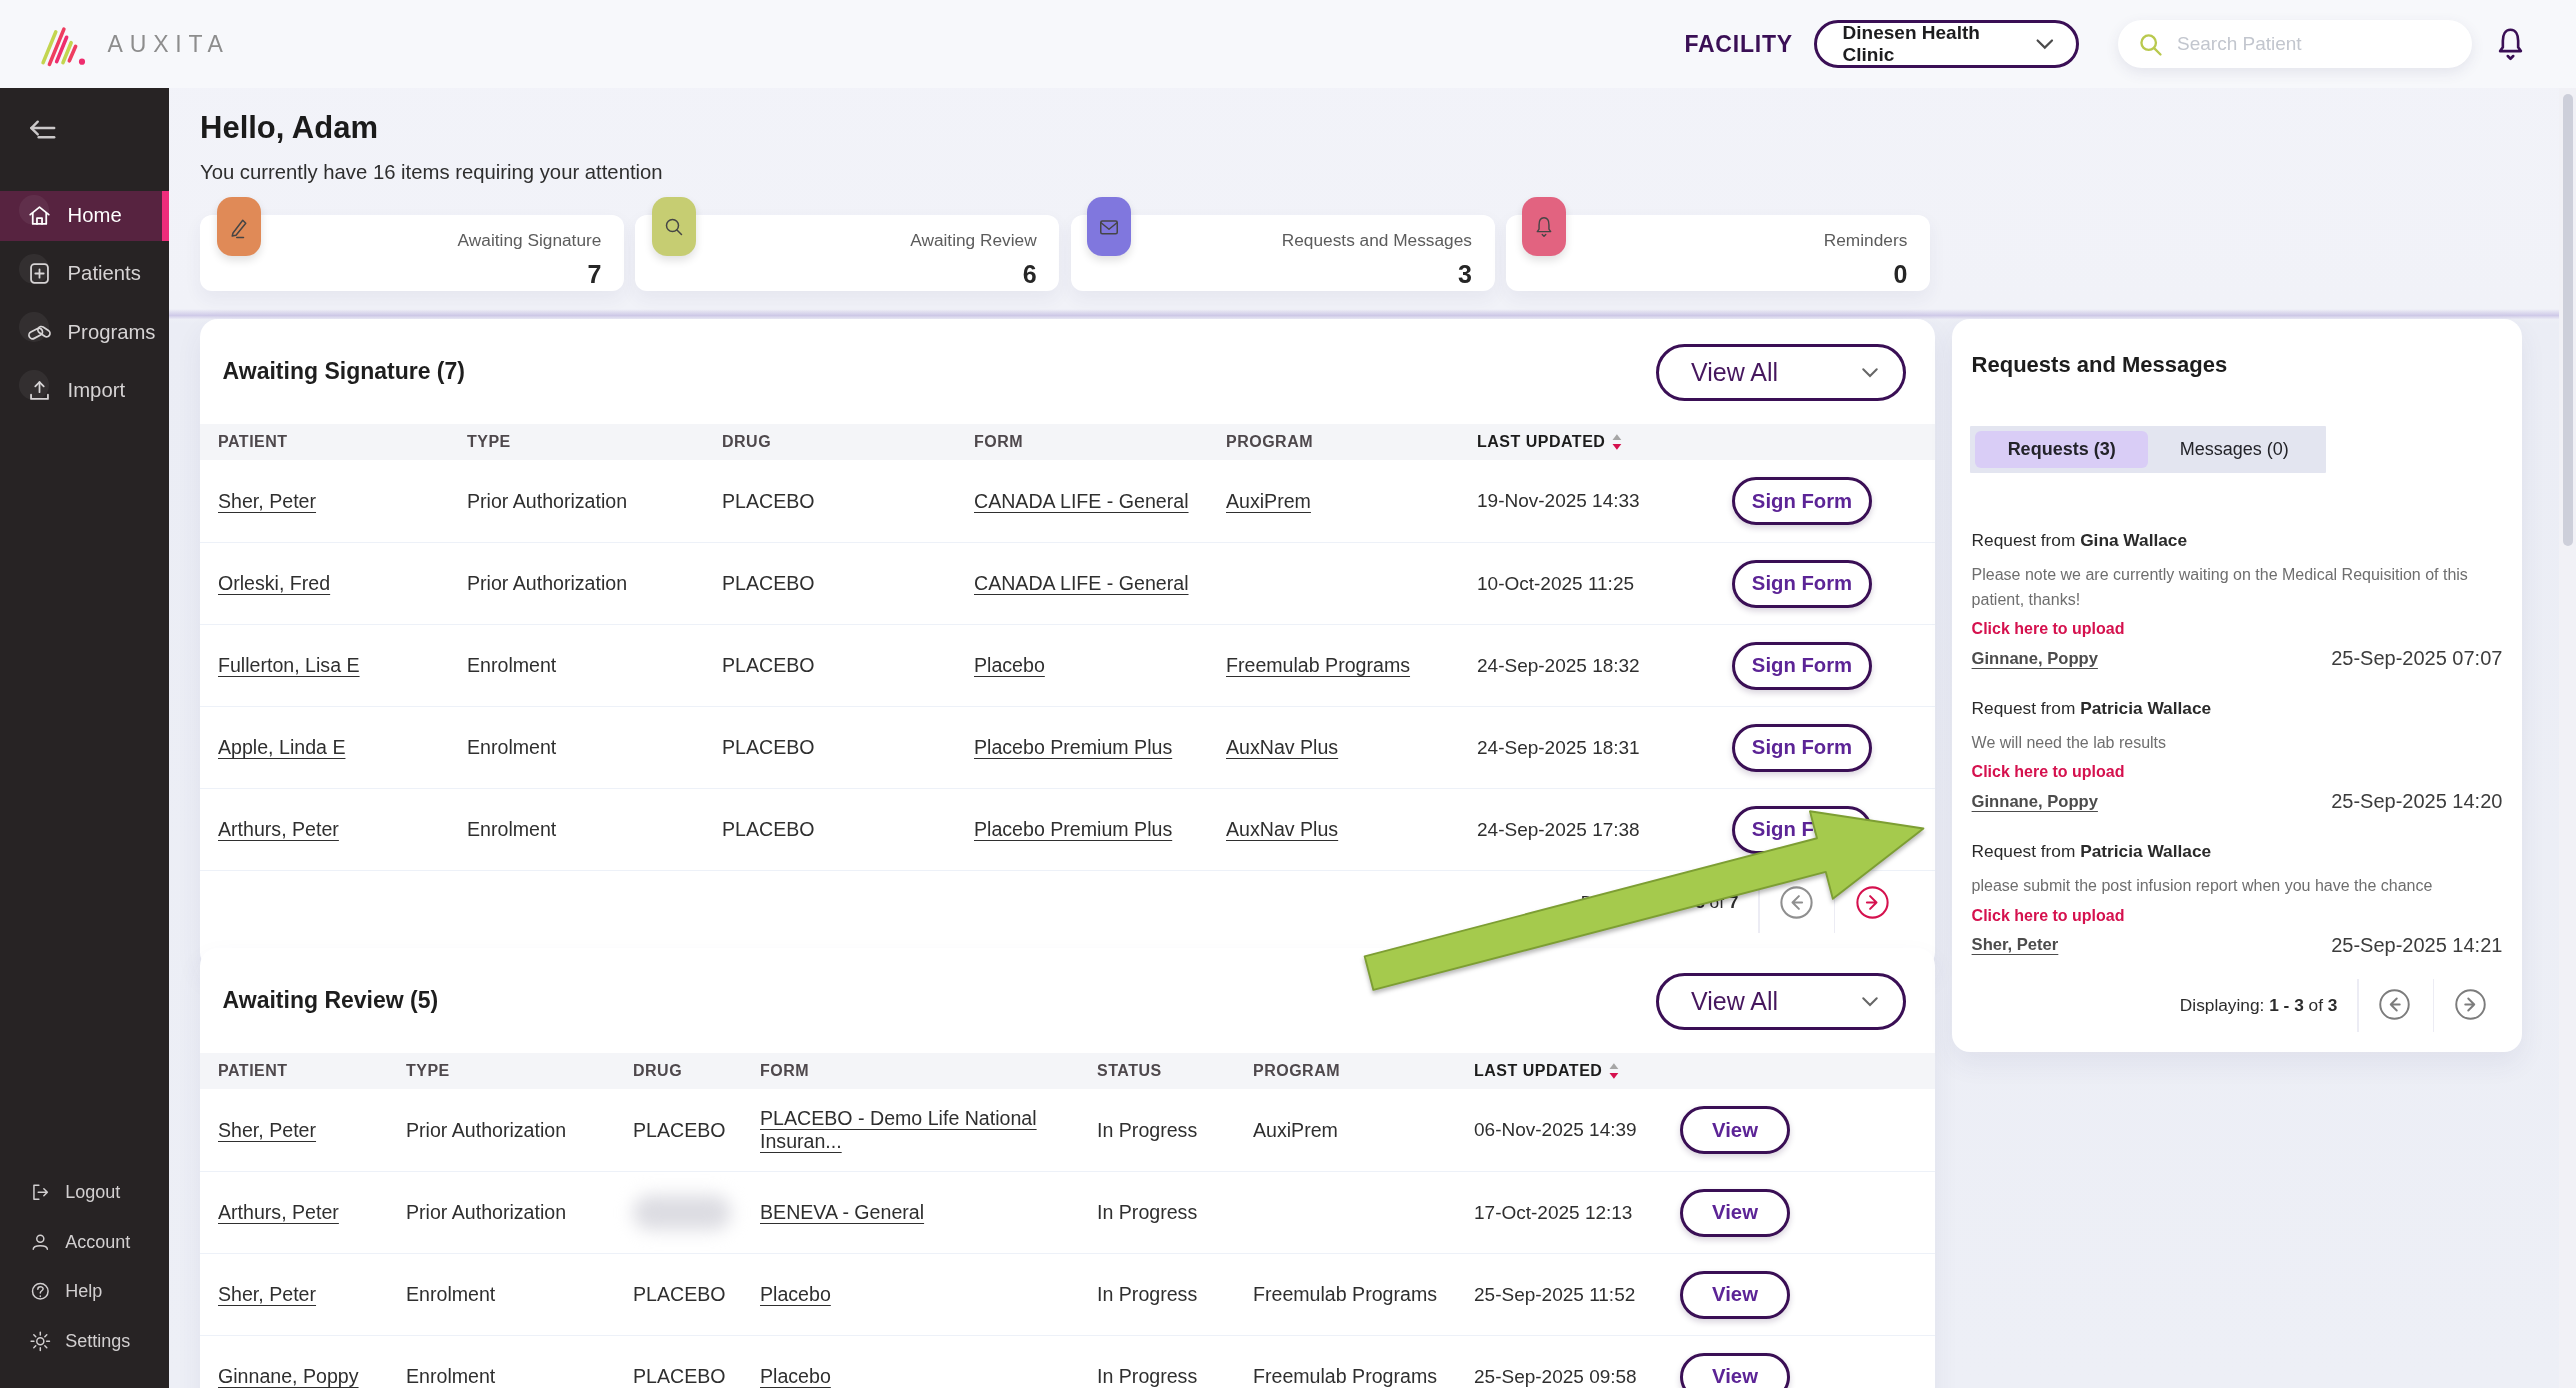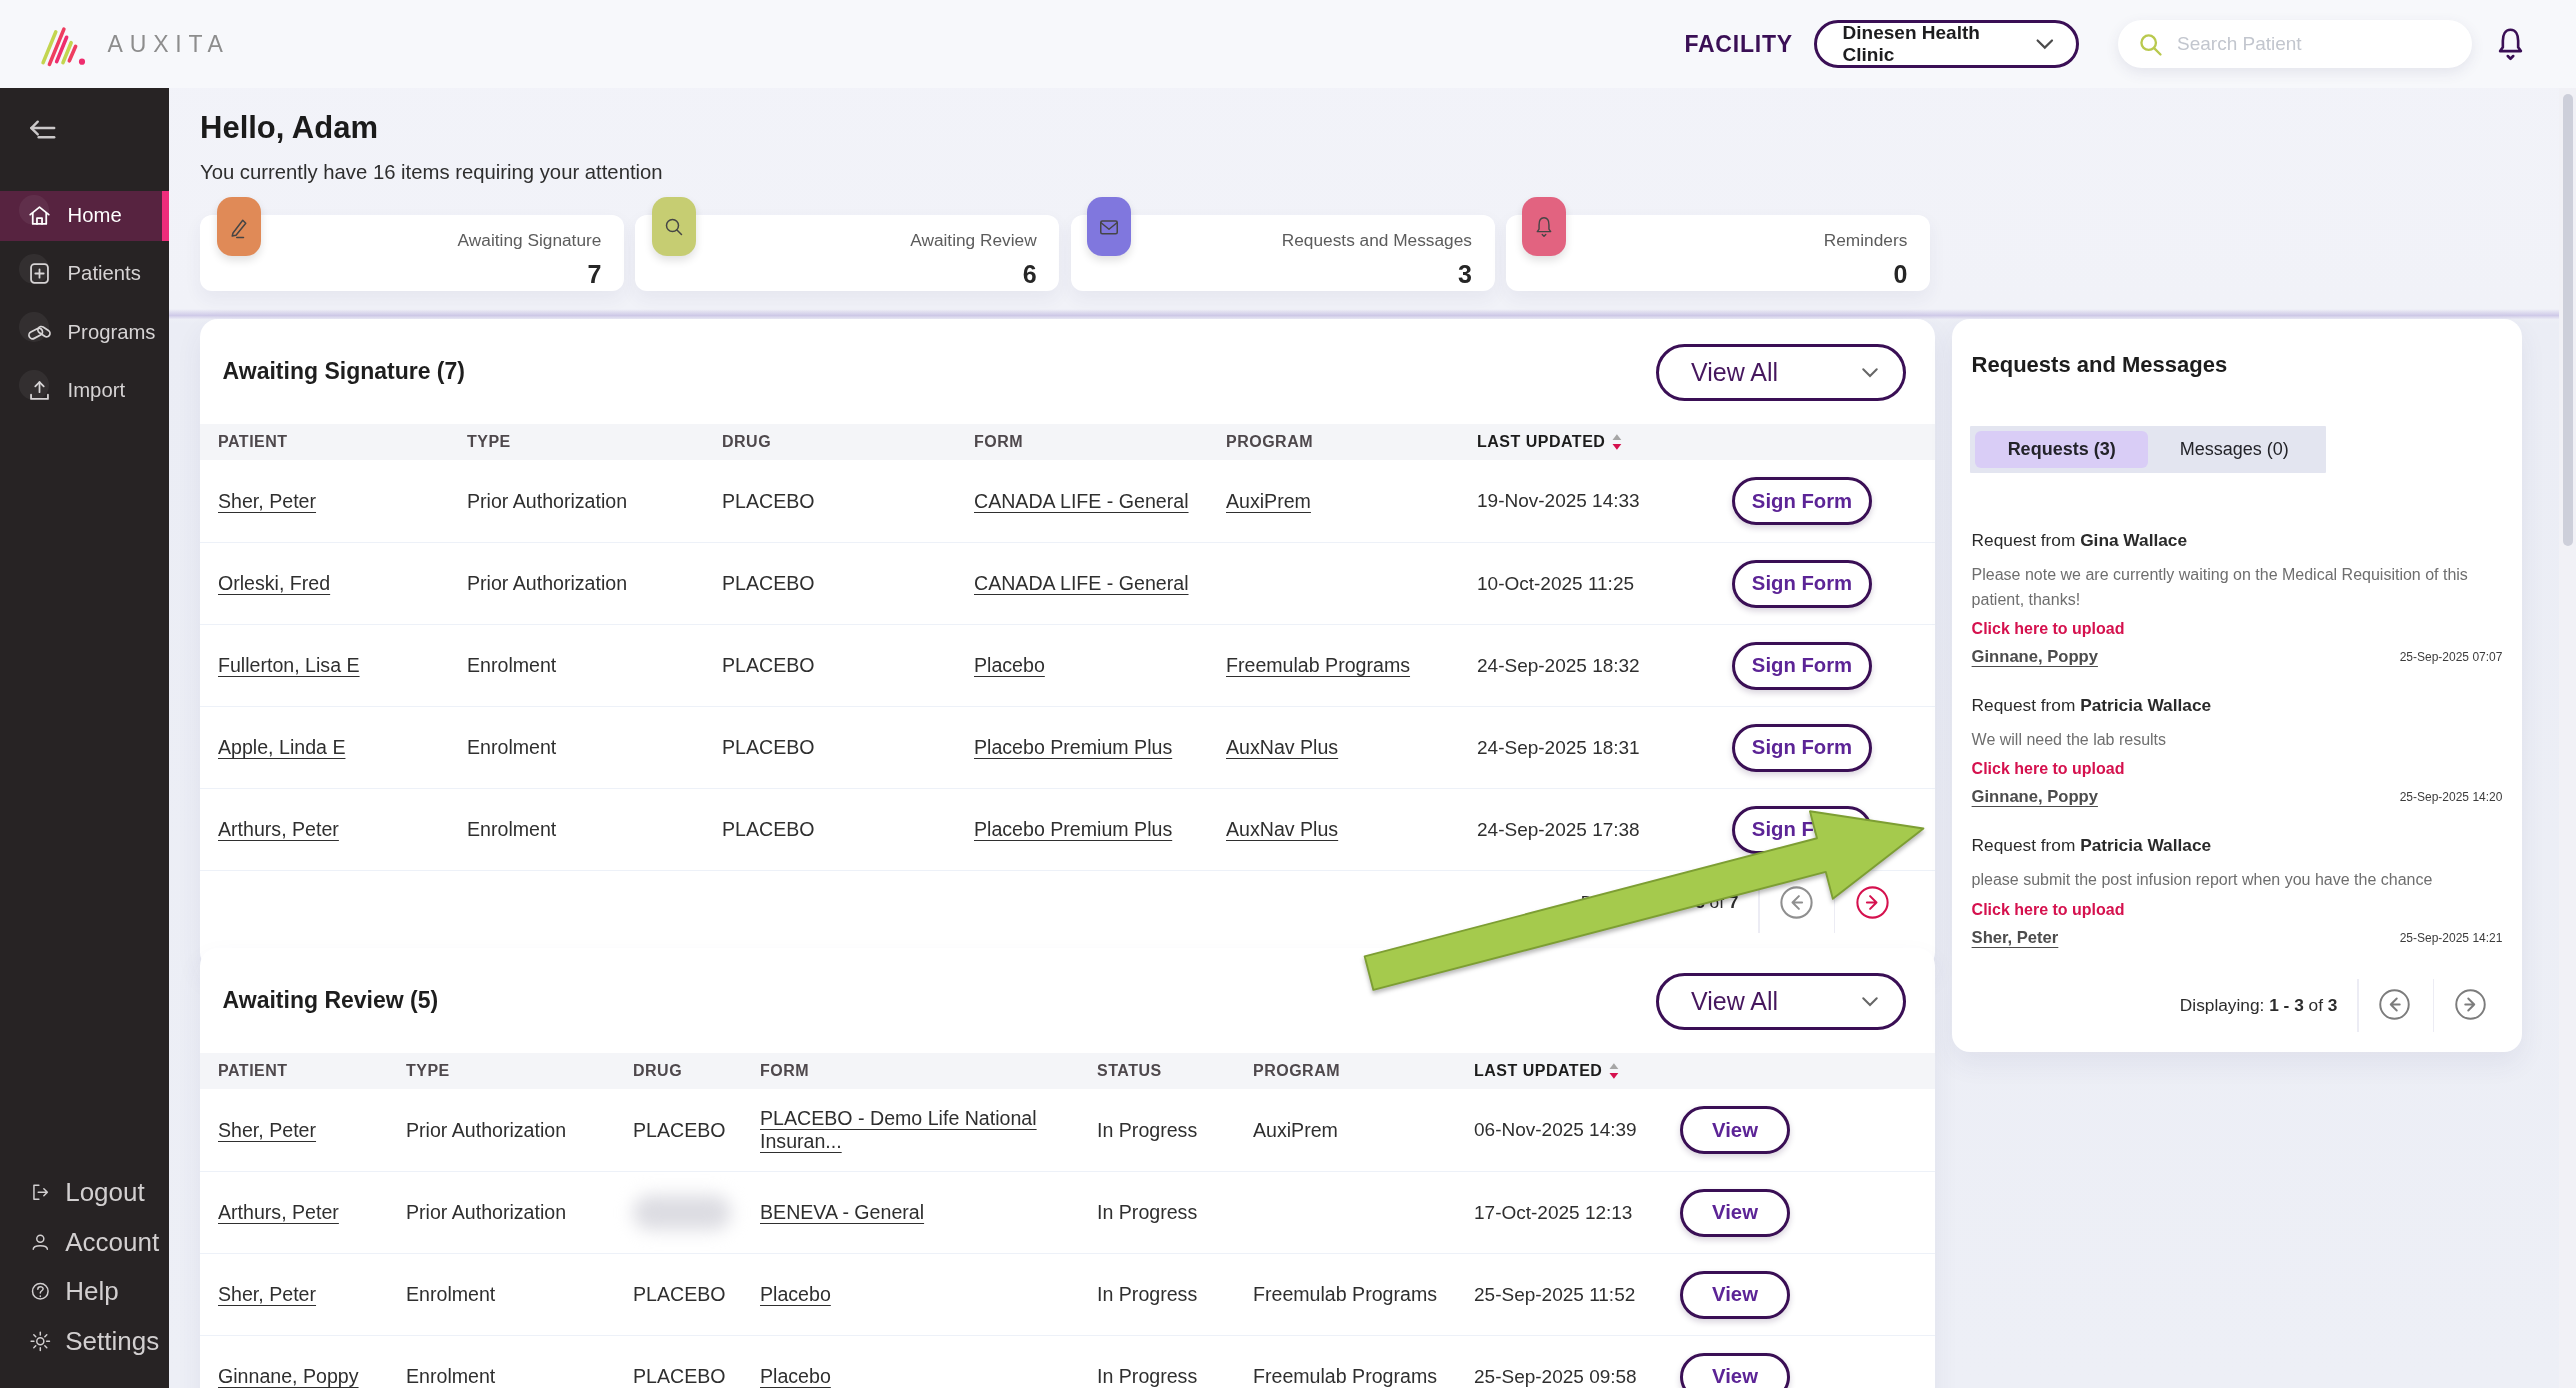--- a/index.html
+++ b/index.html
@@ -27,21 +27,21 @@
   .collapse { margin:30px 0 0 22.6px; color:#cbc8c9; cursor:pointer; width:35px; }
   .nav { margin-top:47px; display:flex; flex-direction:column; gap:8.3px; }
   .nav-item { position:relative; height:50px; display:flex; align-items:center; gap:15px; padding-left:25.6px;
     color:#d6d3d4; font-size:20.3px; cursor:pointer; }
   .nav-item .ic { position:relative; width:27px; height:27px; }
   .nav-item .ic::before { content:""; position:absolute; left:-6.8px; top:-6.8px; width:30px; height:30px; border-radius:50%;
     background:rgba(255,255,255,.06); }
   .nav-item.active { background:#572340; color:#ffffff; }
   .nav-item.active::after { content:""; position:absolute; right:0; top:0; width:6.8px; height:100%; background:#ee2d7b; }
   .sidebar-foot { position:absolute; left:0; bottom:27px; width:100%; display:flex; flex-direction:column; gap:7.5px; }
-  .foot-item { height:42px; display:flex; align-items:center; gap:13.6px; padding-left:29px; color:#d2cfd0; font-size:26px; cursor:pointer; }
+  .foot-item { height:42px; display:flex; align-items:center; gap:13.6px; padding-left:29px; color:#d2cfd0; font-size:18px; cursor:pointer; }
 
   
   .greeting { position:absolute; left:200px; top:110px; font-size:31px; font-weight:bold; color:#1b1b1b; }
   .subtitle { position:absolute; left:200px; top:161px; font-size:20.3px; color:#2e2e2e; }
 
   
   .cards { position:absolute; left:200px; top:215px; display:flex; gap:11.3px; }
   .card { position:relative; width:424px; height:76px; background:#fff; border-radius:12px;
     box-shadow:0 7.5px 18px rgba(50,50,100,.06); display:flex; flex-direction:column; align-items:flex-end; padding:15px 22.6px 0 0; }
   .card-badge { position:absolute; left:16.6px; top:-18px; width:44px; height:59px; border-radius:15px;
@@ -93,21 +93,21 @@
     border-radius:6px; cursor:pointer; }
   .tab.active { background:#d9cdf6; font-weight:bold; }
   .req-list { position:absolute; left:19.6px; right:19.6px; top:211px; }
   .req-item { margin-bottom:28px; }
   .req-from { font-size:17.3px; color:#2a2a2a; margin-bottom:12px; }
   .req-from b { font-weight:bold; }
   .req-body { font-size:16px; color:#6e6e6e; line-height:1.55; margin-bottom:7.5px; max-width:527px; }
   .req-upload { font-size:16px; font-weight:bold; color:#d5114e; margin-bottom:9px; cursor:pointer; }
   .req-foot { display:flex; justify-content:space-between; align-items:center; }
   .req-patient { font-size:16.6px; font-weight:bold; color:#4c4c4c; text-decoration:underline; text-underline-offset:3.8px; cursor:pointer; }
-  .req-date { font-size:12px; color:#3c3c3c; }
+  .req-date { font-size:20px; color:#3c3c3c; }
   .req-pager { position:absolute; right:13.6px; bottom:19.6px; left:19.6px; display:flex; justify-content:flex-end; align-items:center; height:53px; }
   .req-pager .pager-div { height:53px; }
 
   
   .top-band { position:absolute; left:169px; top:309px; width:2390px; height:9.8px;
     background:linear-gradient(180deg, rgba(207,202,232,0) 0%, #cfcae8 65%, rgba(230,228,243,.4) 100%); }
   .scrollbar { position:absolute; right:0; top:88px; width:16.6px; height:1301px; background:#f1f1f6; }
   .scroll-thumb { position:absolute; right:3px; top:6px; width:10.5px; height:452px; border-radius:5.3px; background:#cdcfda; }
   .arrow-annot { position:absolute; left:1311px; top:768px; z-index:50; pointer-events:none;
     filter:drop-shadow(0 3px 2.3px rgba(0,0,0,.28)); }

